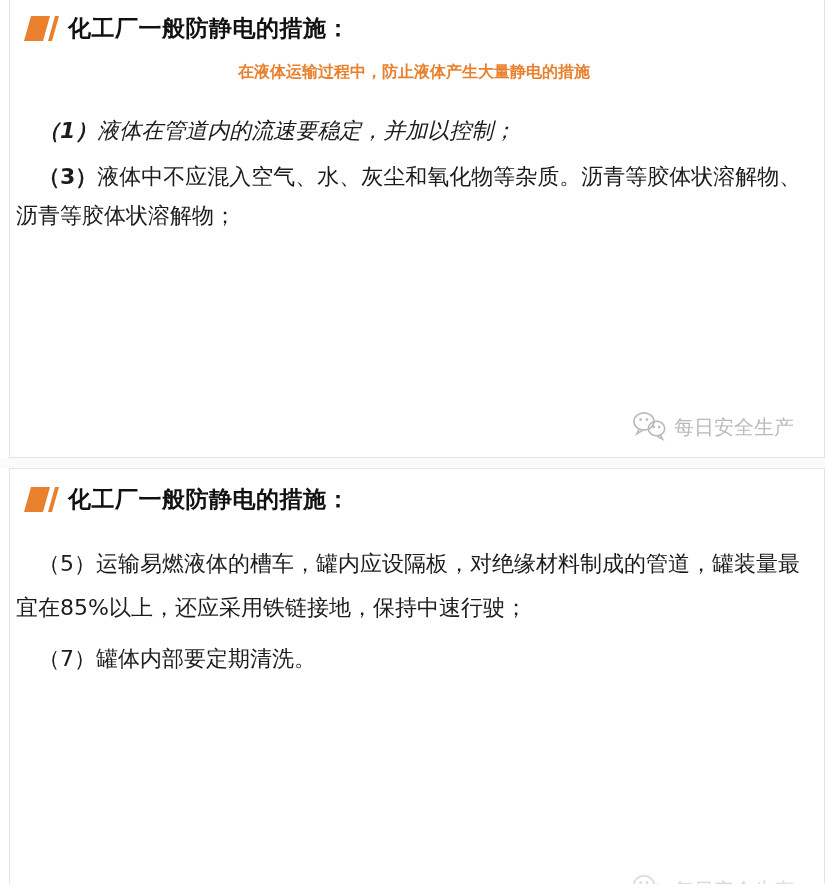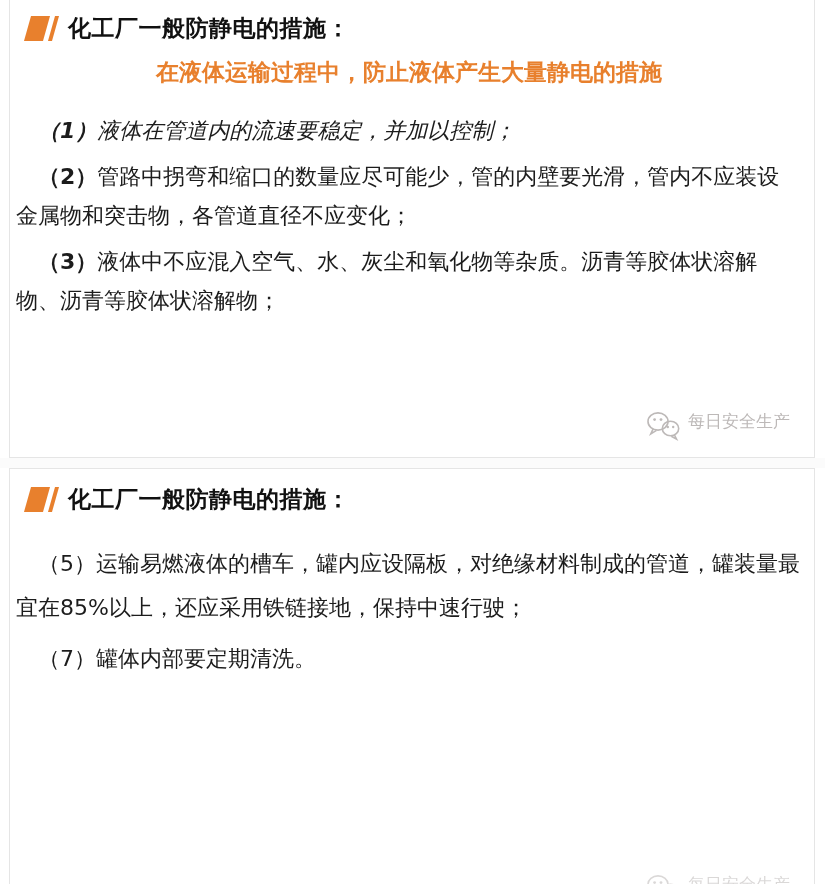--- a/index.html
+++ b/index.html
@@ -4,51 +4,51 @@
 <style>
   :root { --accent: #E8802D; --ink: #1c1c1c; --wm: #bdb9b8; --border: #e5e5e5; }
   * { margin: 0; padding: 0; box-sizing: border-box; }
   html, body { background: #fff; }
   body { font-family: "DejaVu Sans", "Liberation Sans", sans-serif; }
   .page {
     position: relative; width: 825px; height: 884px;
     background: #fff; overflow: hidden;
   }
   .card {
-    position: relative; margin-left: 9px; margin-right: 10px;
+    position: relative; margin-left: 9px; margin-right: 0;
     background: #fff;
     border-left: 1px solid var(--border); border-right: 1px solid var(--border);
   }
   .card-1 { height: 458px; border-bottom: 1px solid var(--border); padding: 13px 12px 0 6px; }
   .card-gap { height: 10px; background: #fbfbfb; }
   .card-2 { height: 416px; border-top: 1px solid var(--border); padding: 15px 12px 0 6px; }
 
   .card-header { display: flex; align-items: center; gap: 9px; padding-left: 6px; }
   .slash-icon { flex: 0 0 auto; display: inline-block; }
   .slash-icon polygon { fill: var(--accent); }
   .card-title {
     font-size: 23px; font-weight: bold; color: #111; line-height: 30px;
     letter-spacing: 0.5px;
   }
   .subtitle {
     margin-top: 15px; text-align: center;
-    color: var(--accent); font-weight: bold; font-size: 23px; line-height: 28px;
+    color: var(--accent); font-weight: bold; font-size: 16px; line-height: 28px;
   }
   p.item {
     color: var(--ink); font-size: 22px; line-height: 39px;
     text-indent: 22px; margin: 7px 0 0 0; padding: 0 2px 0 0;
   }
   .card-1 p.item:first-of-type { margin-top: 25px; font-style: italic; }
   .card-2 p.item { line-height: 44px; }
   .card-2 p.item:first-of-type { margin-top: 28px; }
   .marker-bold { font-weight: bold; }
 
   .watermark {
-    position: absolute; right: 24px; display: flex; align-items: flex-start; gap: 7px;
-    color: var(--wm); font-size: 17px; white-space: nowrap;
+    position: absolute; right: 30px; display: flex; align-items: flex-end; gap: 7px;
+    color: var(--wm); font-size: 20px; white-space: nowrap;
     text-shadow: 0 1px 0 #fff;
   }
   .watermark-1 { bottom: 16px; }
   .watermark-2 { bottom: -20px; opacity: 0.55; }
   .wechat-icon { flex: 0 0 auto; }
   .wechat-icon ellipse, .wechat-icon path { fill: none; stroke: var(--wm); stroke-width: 1.6; }
   .wechat-icon circle { fill: var(--wm); stroke: none; }
 </style>
 </head>
 <body>
@@ -61,21 +61,20 @@
         <polygon points="9,1 28,1 21,26 2,26"></polygon>
         <polygon points="33,1 37,1 30,26 26,26"></polygon>
       </svg>
       <h1 class="card-title">化工厂一般防静电的措施：</h1>
     </div>
 
     <div class="subtitle">在液体运输过程中，防止液体产生大量静电的措施</div>
 
     <p class="item"><span class="marker-bold">（1）</span><span>液体在管道内的流速要稳定，并加以控制；</span></p>
 
-    <p class="item"><span class="marker-bold">（2）</span><span>管路中拐弯和缩口的数量应尽可能少，管的内壁要光滑，管内不应装设金属物和突击物，各管道直径不应变化；</span></p>
 
     <p class="item"><span class="marker-bold">（3）</span><span>液体中不应混入空气、水、灰尘和氧化物等杂质。沥青等胶体状溶解物、沥青等胶体状溶解物；</span></p>
 
 
     <div class="watermark watermark-1">
       <svg class="wechat-icon" width="36" height="31" viewBox="0 0 36 31" aria-hidden="true">
         <ellipse cx="13" cy="11.5" rx="10" ry="8.6"></ellipse>
         <path d="M8,19.2 L5.8,24 L11.5,20.4"></path>
         <circle cx="9.6" cy="9.6" r="1.4"></circle>
         <circle cx="16" cy="9.6" r="1.4"></circle>

